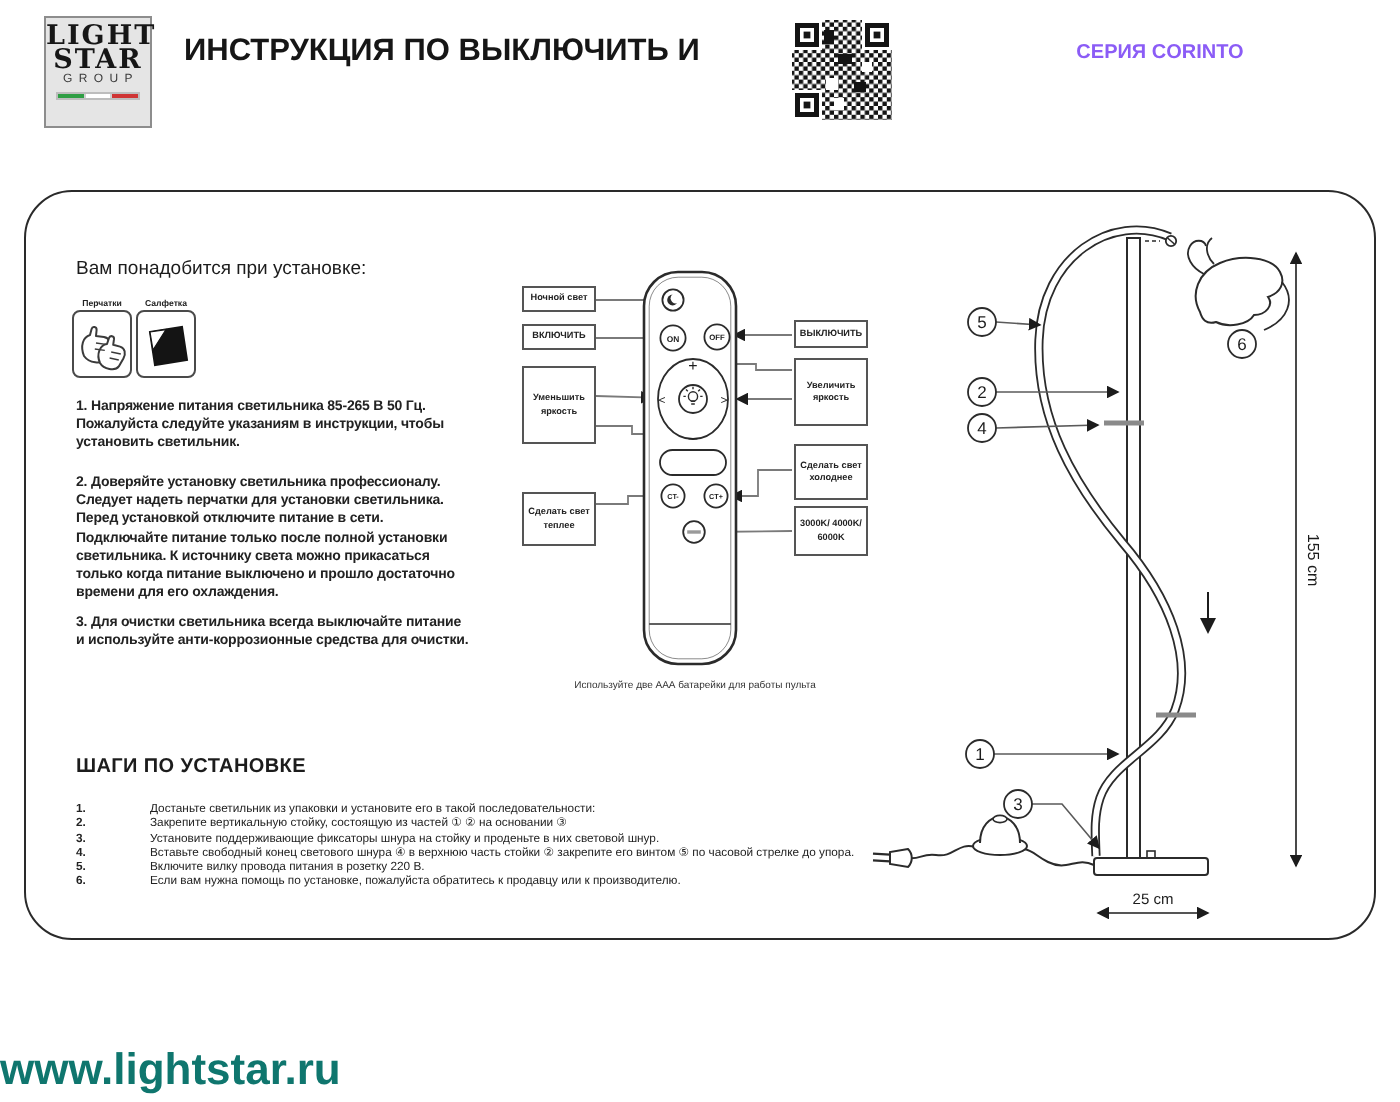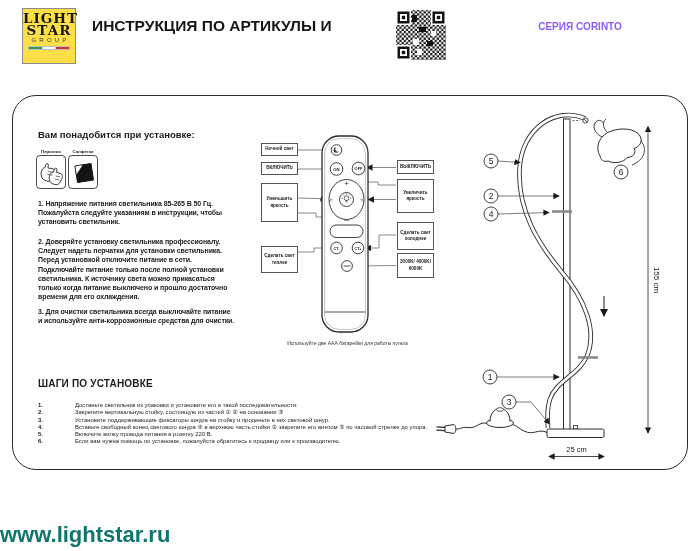--- a/index.html
+++ b/index.html
@@ -2,37 +2,37 @@
 <html><head>
 <meta charset="utf-8">
 <style>
   * { margin:0; padding:0; box-sizing:border-box; }
   html,body { background:#ffffff; }
   .page { position:relative; width:700px; height:551px; background:#fff;
           font-family:"Liberation Sans","DejaVu Sans",sans-serif; color:#1c1c1c; overflow:hidden; }
   .abs { position:absolute; }
 
   
-  .logo { left:22px; top:8px; width:54px; height:56px; border:1px solid #8d8d8d; background:#fde047; padding-top:4px; }
+  .logo { left:22px; top:8px; width:54px; height:56px; border:1px solid #8d8d8d; background:#e5e5e5; padding-top:4px; }
   .logo-word { font-family:"DejaVu Serif","Liberation Serif",serif; font-weight:bold; font-size:13.5px;
                line-height:11.5px; letter-spacing:1px; text-align:center; color:#161616; }
   .logo-group { font-size:6px; letter-spacing:3.2px; text-align:center; color:#3a3a3a; margin-top:1px; padding-left:3px; }
   .logo-flag { display:flex; height:4px; margin:3px 5px 0 5px; border:0.5px solid #bdbdbd; }
   .logo-flag span { flex:1; }
   .f-green{ background:#2f9e44; } .f-white{ background:#fff; border-left:0.5px solid #cfcfcf; border-right:0.5px solid #cfcfcf;} .f-red{ background:#cf3434; }
 
   .doc-title { left:92px; top:16px; width:300px; font-weight:bold; font-size:15.5px; line-height:20px; color:#161616; }
   .qr { left:395px; top:9px; width:52px; height:52px; }
   .series-block { left:480px; top:16px; width:200px; text-align:center; font-weight:bold; font-size:10px; line-height:21px; color:#8b5cf6; }
 
   
   .panel { left:12px; top:95px; width:676px; height:375px; border:1.2px solid #2a2a2a; border-radius:24px; background:#fff; }
 
   
-  .needs-title { left:38px; top:129px; font-size:9.5px; font-weight:bold; }
+  .needs-title { left:38px; top:129px; font-size:9.5px; font-weight:normal; }
   .tool-label { top:149px; width:30px; text-align:center; font-size:4.3px; font-weight:bold; color:#222; }
   .tool-box { top:155px; width:30px; height:34px; border:1px solid #4a4a4a; border-radius:4px; background:#fff;
               display:flex; align-items:center; justify-content:center; }
   .para { left:38px; width:197px; font-size:7px; font-weight:bold; line-height:9.2px; letter-spacing:-0.1px; color:#222; }
 
   
   .callout { border:1px solid #555; background:#fff; display:flex; align-items:center; justify-content:center;
              text-align:center; font-size:4.6px; line-height:1.35; font-weight:bold; color:#222; padding:1px; }
 
   .battery-note { left:265px; top:340px; width:165px; text-align:center; font-size:5px; color:#333; }
@@ -57,21 +57,21 @@
     <div class="logo-word">STAR</div>
     <div class="logo-group">GROUP</div>
     <div class="logo-flag">
       <span class="f-green"></span>
         <span class="f-white"></span>
         <span class="f-red"></span>
     </div>
   </div>
 
   <div class="abs doc-title">
-    <div>ИНСТРУКЦИЯ ПО АРТИКУЛЫ И</div>
+    <div>ИНСТРУКЦИЯ ПО ВЫКЛЮЧИТЬ И</div>
   </div>
 
   <svg class="abs qr" viewBox="0 0 52 52">
     <rect width="52" height="52" fill="#fff"></rect>
     <defs>
       <pattern id="qrp" width="4.4" height="4.4" patternUnits="userSpaceOnUse">
         <rect width="2.2" height="2.2" fill="#141414"></rect>
         <rect x="2.2" y="2.2" width="2.2" height="2.2" fill="#141414"></rect>
       </pattern>
     </defs>

